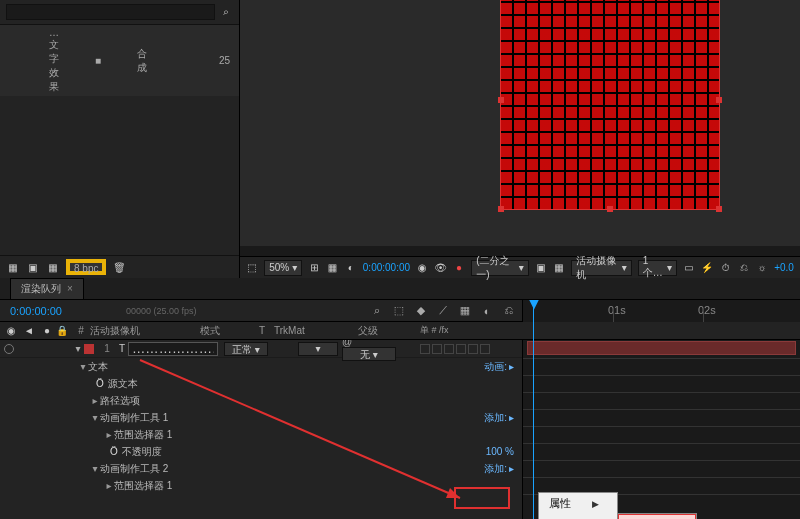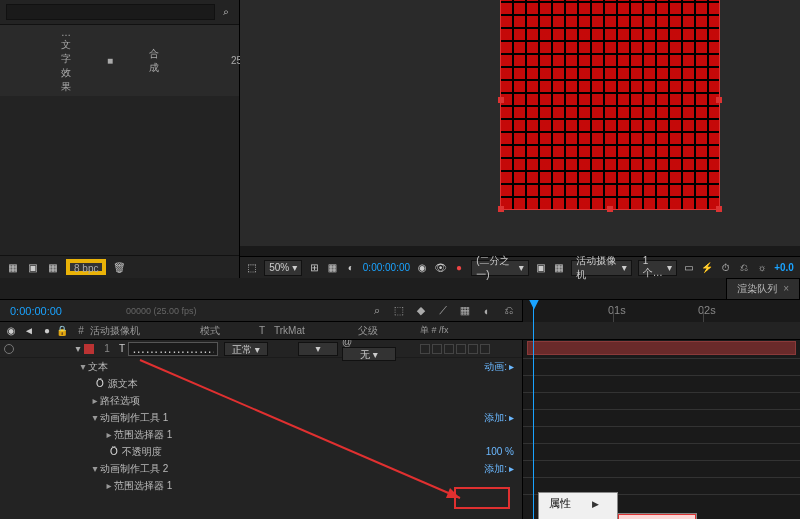--- a/index.html
+++ b/index.html
@@ -5,44 +5,44 @@
     * { margin: 0; padding: 0; box-sizing: border-box; font-family: "Microsoft YaHei", Arial, sans-serif; }
     body { background: #1e1e1e; color: #aaa; font-size: 11px; width: 800px; height: 519px; overflow: hidden; position: relative; }
     
     
     .top-area { display: flex; height: 278px; }
     .project-panel { width: 240px; background: #232323; border-right: 1px solid #000; display:flex; flex-direction:column; }
     .project-header { display: flex; align-items: center; padding: 4px 6px; border-bottom: 1px solid #111; font-size: 10px; gap:4px; }
     .proj-search { flex:1; background:#1a1a1a; border:1px solid #111; height:16px; color:#888; padding:0 4px; font-size:10px; }
     .project-cols { display:flex; padding:2px 4px; font-size:10px; color:#999; border-bottom:1px solid #111; }
     .pc-name{flex:1;} .pc-icons{width:18px;} .pc-type{width:40px;} .pc-size{width:30px;} .pc-fr{width:36px;}
-    .project-row { display:flex; align-items:center; padding:2px 21px; font-size:10px; background:#2a2a2a;gap:36px; }
+    .project-row { display:flex; align-items:center; padding:2px 9px; font-size:10px; background:#2a2a2a;gap:36px; }
     .pr-icon{width:14px; height:12px; background:#555; margin-right:4px;}
     .project-spacer{flex:1;}
     .project-footer{display:flex; align-items:center; gap:6px; padding:3px 6px; border-top:1px solid #111; font-size:10px;}
     .ft-btn{background:#333; border:4px solid #eab308; color:#aaa; padding:0 4px; height:16px; font-size:10px; cursor:pointer;}
     
     .viewer-panel { flex:1; background:#2a2a2a; position:relative; display:flex; flex-direction:column; }
     .viewer-canvas{ flex:1; position:relative; overflow:hidden; background:#2a2a2a; }
     .red-grid { position:absolute; top:-10px; left:260px; width:220px; height:220px; border:1px solid #d33; background:
       repeating-linear-gradient(0deg, #e03030 0 11px, #000 11px 13px),
       repeating-linear-gradient(90deg, #e03030 0 11px, #000 11px 13px);
       background-blend-mode: multiply;
     }
     .handle{position:absolute;width:6px;height:6px;background:#d33;} .h-bl{bottom:-3px;left:-3px;} .h-br{bottom:-3px;right:-3px;} .h-bm{bottom:-3px;left:calc(50% - 3px);} .h-ml{left:-3px;top:calc(50% - 3px);} .h-mr{right:-3px;top:calc(50% - 3px);}
     
     .viewer-scroll-h{height:10px;background:#1a1a1a;} 
     .viewer-footer { height:22px; background:#232323; border-top:1px solid #000; display:flex; align-items:center; gap:6px; padding:0 6px; font-size:10px; color:#bbb; }
     .vf-drop{background:#333;border:1px solid #111;color:#ccc;padding:0 4px;height:16px;font-size:10px;cursor:pointer;display:flex;align-items:center;gap:3px;}
     .vf-icon{width:14px;height:14px;display:inline-flex;align-items:center;justify-content:center;color:#ccc;cursor:pointer;}
     .vf-time{color:#1aa3ff;}
-    .vf-plus{color:#1aa3ff;font-weight:bold;}
-    
-    
-    .tabs-row{height:22px;background:#1e1e1e;border-bottom:1px solid #000;display:flex;align-items:flex-end;padding-left:10px;gap:2px;flex-direction:column;}
+    .vf-plus{color:#1aa3ff;}
+    
+    
+    .tabs-row{height:22px;background:#1e1e1e;border-bottom:1px solid #000;display:flex;align-items:flex-end;padding-left:10px;gap:2px;}
     .tab{padding:3px 10px;background:#2e2e2e;border:1px solid #000;border-bottom:none;font-size:10px;color:#bbb;cursor:pointer;}
     .tab.active{background:#232323;color:#ddd;}
     .tab-close{margin-left:6px;color:#888;}
     
     
     .tl-header{height:22px;background:#232323;display:flex;align-items:center;border-bottom:1px solid #000;}
     .tl-time{width:130px;padding-left:10px;color:#1aa3ff;font-size:11px;}
     .tl-sub{color:#666;font-size:9px;margin-left:-4px;}
     .tl-header-mid{flex:1;}
     .tl-header-icons{display:flex;gap:8px;padding-right:6px;}

